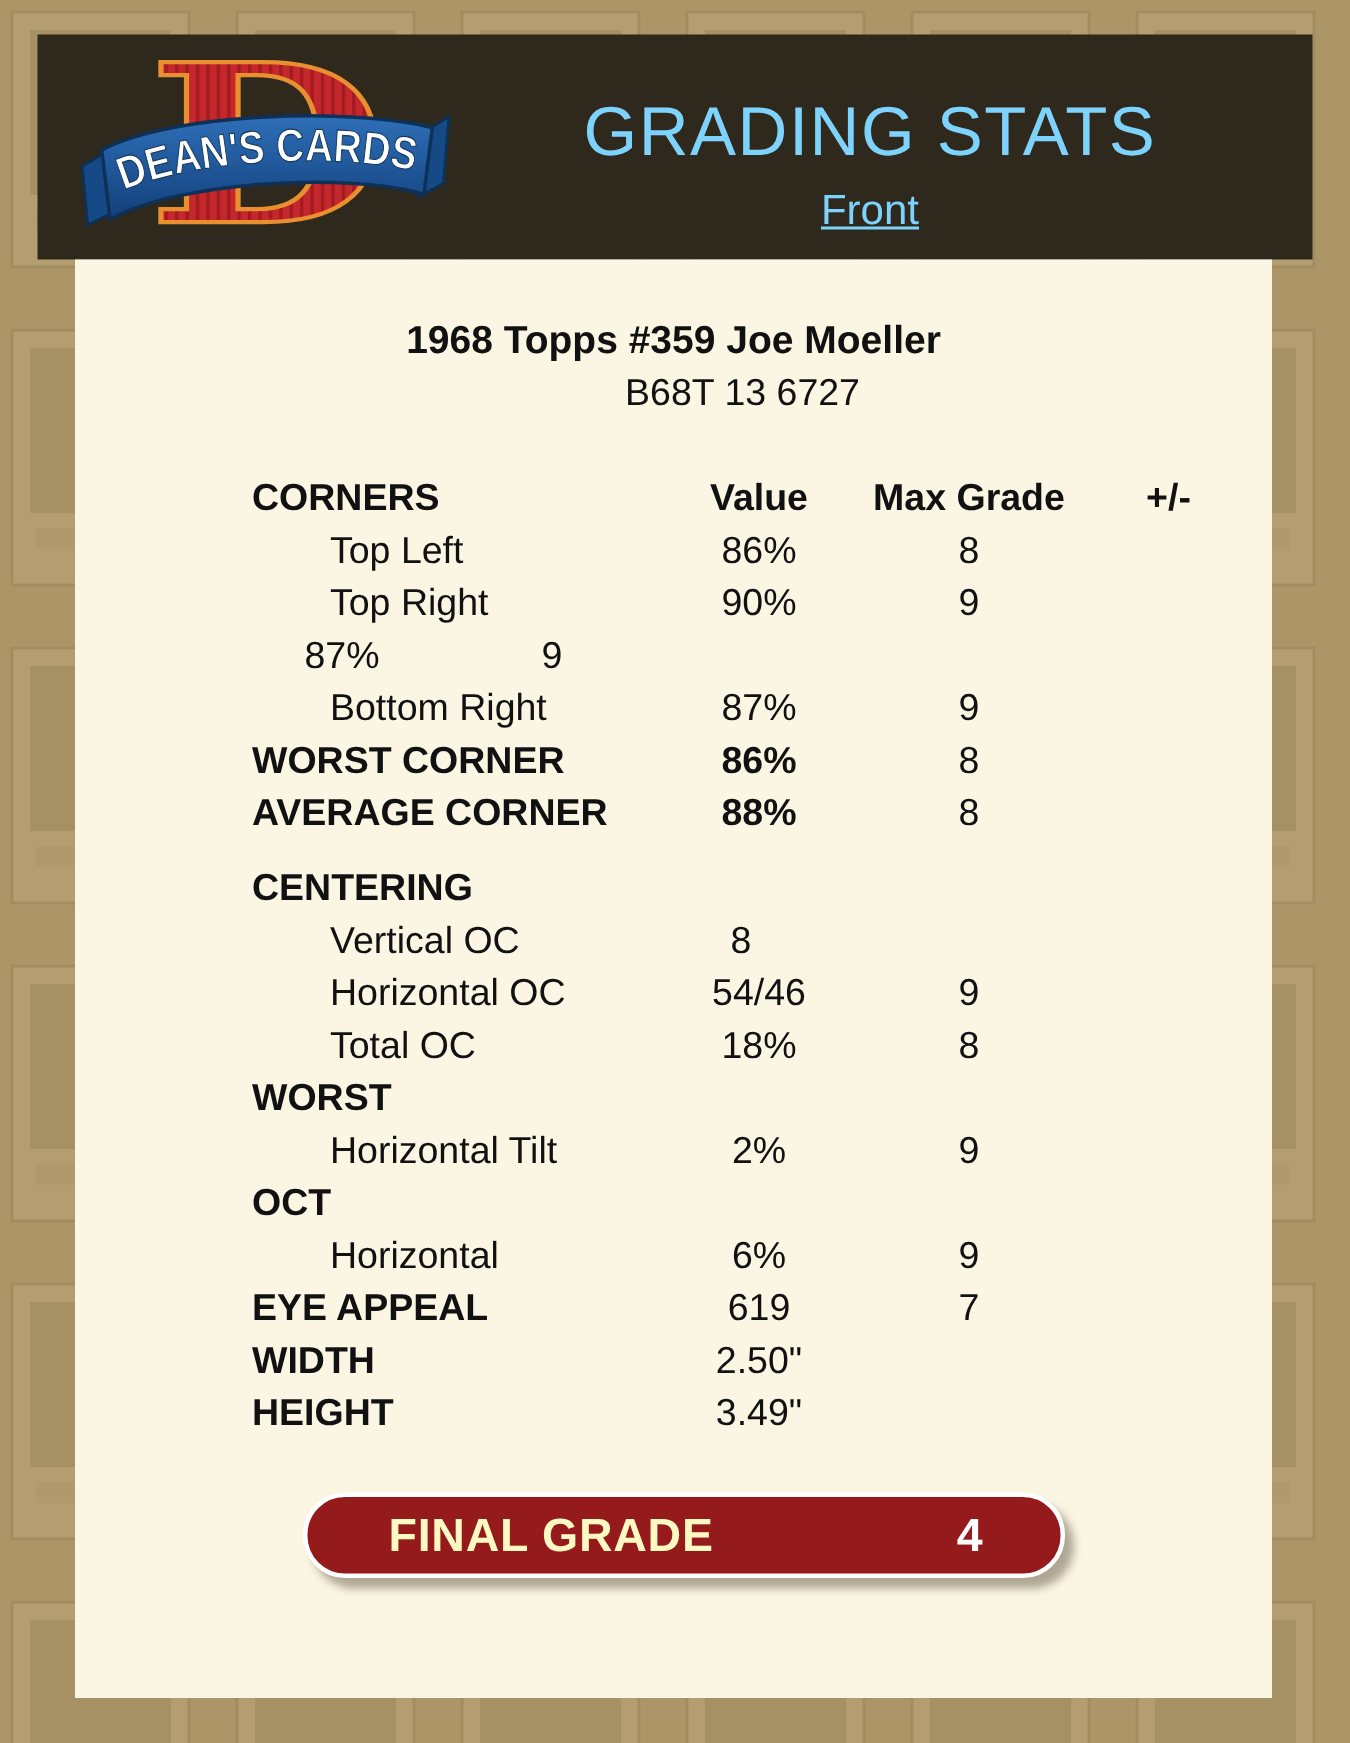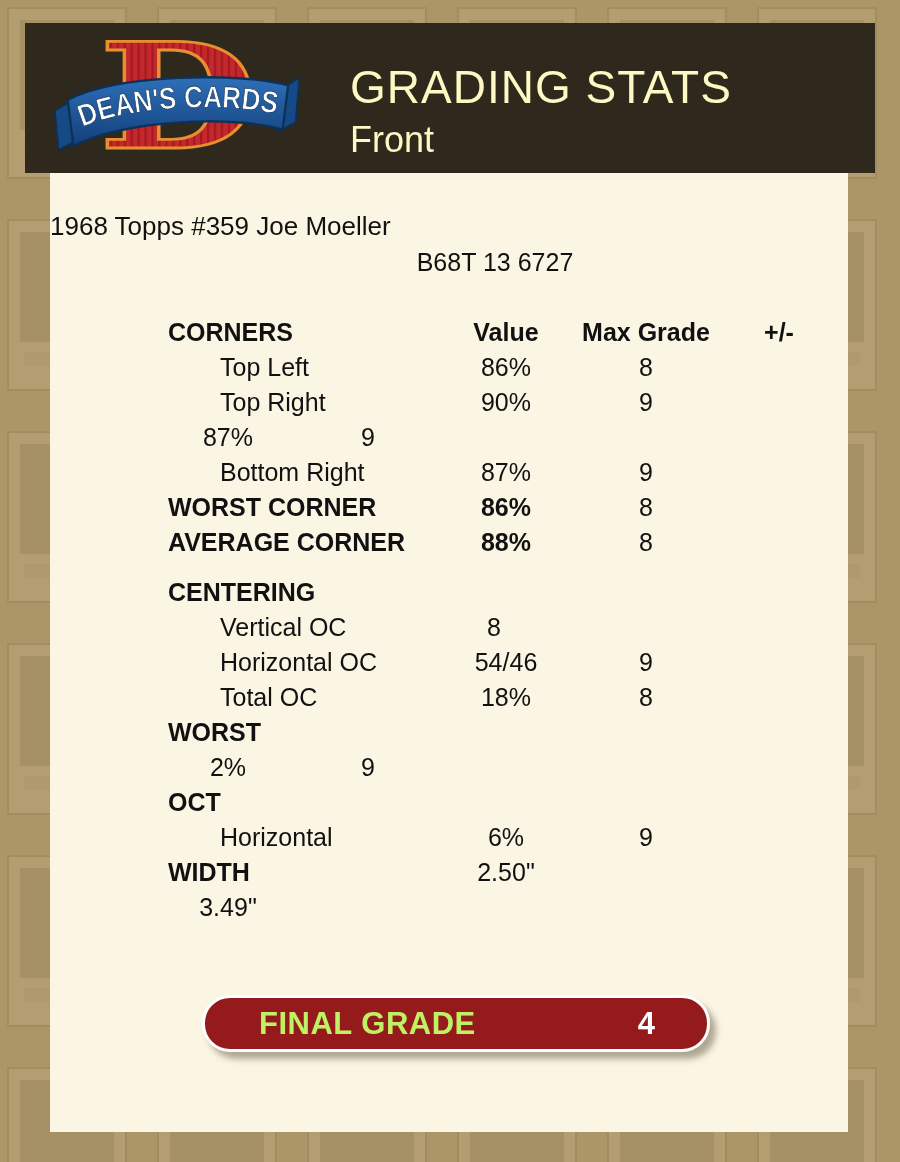--- a/index.html
+++ b/index.html
@@ -13,31 +13,31 @@
   }
   .bg-collage { position:absolute; left:0; top:0; width:900px; height:1162px; }
 
   .header-bar {
     position:absolute; left:25px; top:23px; width:850px; height:150px;
     background:#2F281D;
   }
   .logo-wrap { position:absolute; left:28px; top:6px; width:250px; height:140px; }
   .header-titles {
     position:absolute; left:325px; top:36px; width:460px;
-    color:#fef9c3;
+    text-align:center; color:#7dd3fc;
   }
   .header-title { font-size:46px; font-weight:400; letter-spacing:1px; line-height:56px; }
-  .header-subtitle { font-size:36px; font-weight:400; line-height:50px; }
+  .header-subtitle { font-size:28px; font-weight:400; line-height:50px;text-decoration:underline; }
 
   .panel {
     position:absolute; left:50px; top:173px; width:798px; height:959px;
     background:#FBF5E4;
   }
-  .card-title { position:absolute; top:38px; left:0; width:100%; text-align:left;
-    font-size:26px; font-weight:normal; }
+  .card-title { position:absolute; top:38px; left:0; width:100%; text-align:center;
+    font-size:26px; font-weight:bold; }
   .card-serial { position:absolute; top:75px; left:0; width:100%; text-align:center;
     font-size:25px;margin-left:46px; }
 
   .stats-table { position:absolute; top:142px; left:0; width:798px; }
   .trow { display:flex; height:35px; align-items:center; font-size:25px; }
   .c-sp    { width:102px; flex:none; }
   .c-label { width:262px; flex:none;margin-left:16px; }
   .c-value { width:152px; flex:none; text-align:center; }
   .c-grade { width:128px; flex:none; text-align:center; }
   .c-pm    { width:138px; flex:none; text-align:center; }
@@ -50,21 +50,21 @@
   .final-grade {
     position:absolute; left:202px; top:995px; width:508px; height:57px;
     background:#941A1B;
     border:3px solid #FFFFFF;
     border-radius:28px;
     box-shadow:6px 7px 6px rgba(125,115,95,0.6);
     display:flex; align-items:center;
     cursor:pointer;
   }
   .final-grade-label {
-    color:#bef264; font-weight:bold; font-size:31px; padding-left:54px; letter-spacing:0.5px;
+    color:#fef9c3; font-weight:bold; font-size:31px; padding-left:54px; letter-spacing:0.5px;
   }
   .final-grade-value {
     position:absolute; right:52px; top:0; height:51px; line-height:51px;
     color:#FFFFFF; font-weight:bold; font-size:31px;
   }
 </style>
 </head>
 <body>
 
 <svg class="bg-collage" width="900" height="1162" aria-hidden="true">
@@ -195,47 +195,56 @@
   </div>
         <div class="trow section">
     <div class="c-sp"></div>
     <div class="c-label">WORST</div>
     <div class="c-value"></div>
     <div class="c-grade"></div>
     <div class="c-pm"></div>
   </div>
         <div class="trow indent">
     <div class="c-sp"></div>
+    <div class="c-label">Horizontal Tilt</div>
     <div class="c-value">2%</div>
     <div class="c-grade">9</div>
     <div class="c-pm"></div>
   </div>
         <div class="trow section">
     <div class="c-sp"></div>
     <div class="c-label">OCT</div>
     <div class="c-value"></div>
     <div class="c-grade"></div>
     <div class="c-pm"></div>
   </div>
         <div class="trow indent">
     <div class="c-sp"></div>
     <div class="c-label">Horizontal</div>
     <div class="c-value">6%</div>
     <div class="c-grade">9</div>
     <div class="c-pm"></div>
   </div>
         <div class="trow bold-label">
     <div class="c-sp"></div>
+    <div class="c-label">EYE APPEAL</div>
+    <div class="c-value">619</div>
+    <div class="c-grade">7</div>
+    <div class="c-pm"></div>
+  </div>
+        <div class="trow bold-label">
+    <div class="c-sp"></div>
     <div class="c-label">WIDTH</div>
     <div class="c-value">2.50"</div>
     <div class="c-grade"></div>
     <div class="c-pm"></div>
   </div>
         <div class="trow bold-label">
     <div class="c-sp"></div>
+    <div class="c-label">HEIGHT</div>
     <div class="c-value">3.49"</div>
     <div class="c-grade"></div>
     <div class="c-pm"></div>
   </div>
       </div>
   </div>
 </div>
 
 <div class="final-grade">
   <span class="final-grade-label">FINAL GRADE</span>

